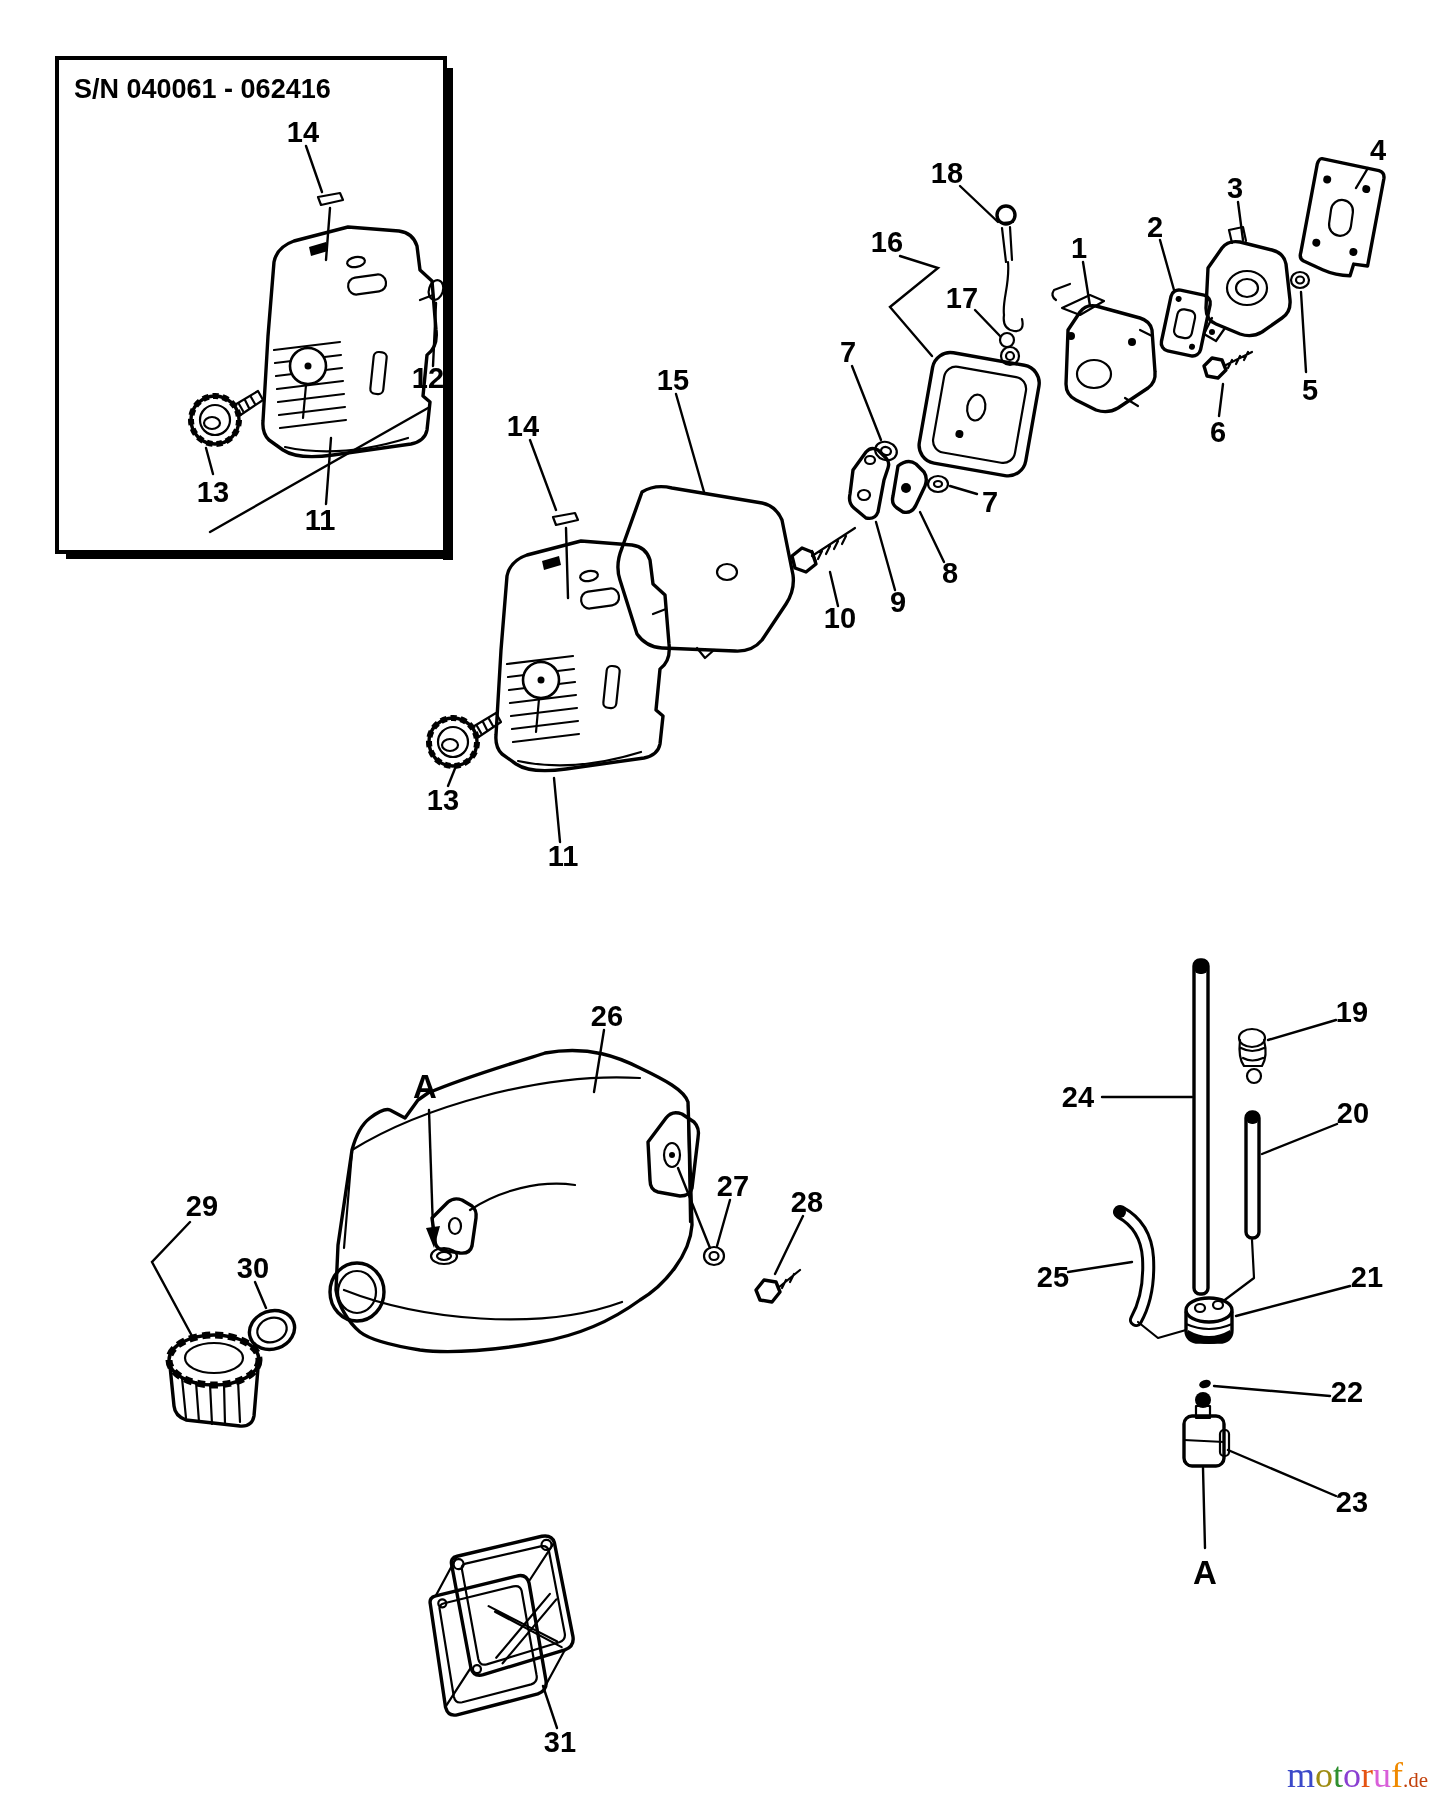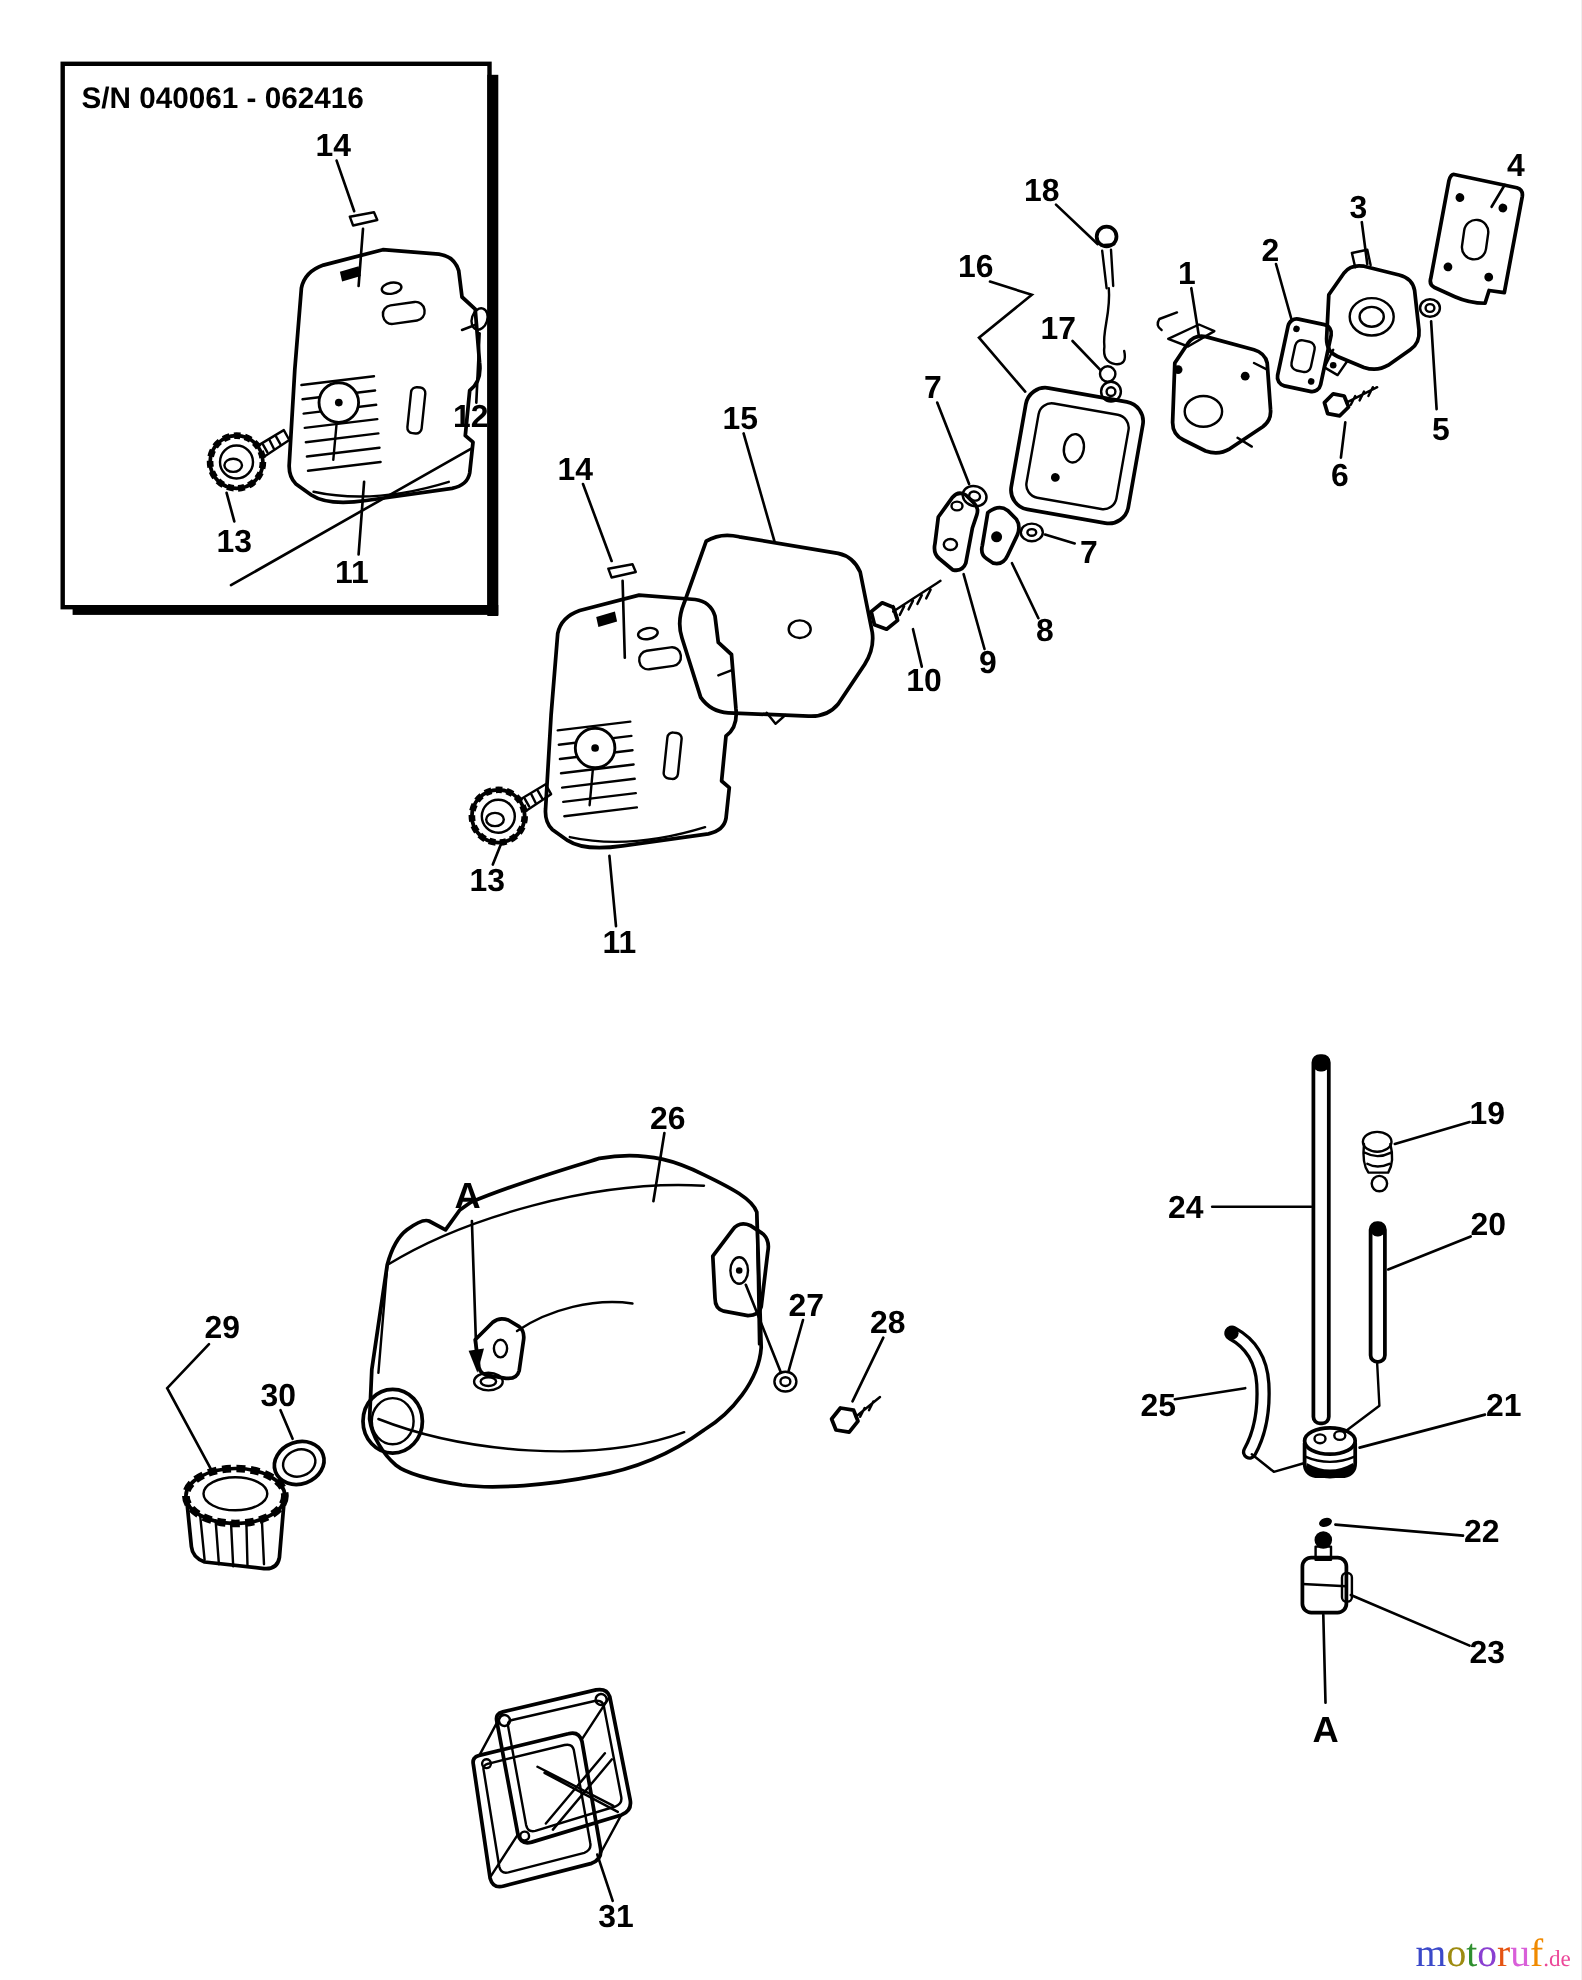--- a/index.html
+++ b/index.html
@@ -329,15 +329,15 @@
       <circle class="p2" cx="552" cy="1547" r="5"></circle>
       <circle class="p2" cx="444" cy="1598" r="4"></circle>
       <circle class="p2" cx="474" cy="1666" r="4"></circle>
     </g>
     <line class="ld" x1="543" y1="1686" x2="557" y2="1728"></line>
     <text class="lbl" x="560" y="1752">31</text>
   </g>
 </svg>
 
 <div class="logo">
-  <span style="color: rgb(59, 73, 201);">m</span><span style="color: rgb(157, 139, 16);">o</span><span style="color: rgb(47, 143, 47);">t</span><span style="color: rgb(138, 63, 209);">o</span><span style="color: rgb(229, 83, 18);">r</span><span style="color: rgb(217, 95, 217);">u</span><span style="color: rgb(240, 138, 0);">f</span><span class="suffix" style="color: #ec4899;">.de</span>
+  <span style="color: rgb(59, 73, 201);">m</span><span style="color: rgb(157, 139, 16);">o</span><span style="color: rgb(47, 143, 47);">t</span><span style="color: rgb(138, 63, 209);">o</span><span style="color: rgb(229, 83, 18);">r</span><span style="color: rgb(217, 95, 217);">u</span><span style="color: rgb(240, 138, 0);">f</span><span class="suffix" style="color: #c2410c;">.de</span>
 </div>
 </div>
 
 </body></html>

